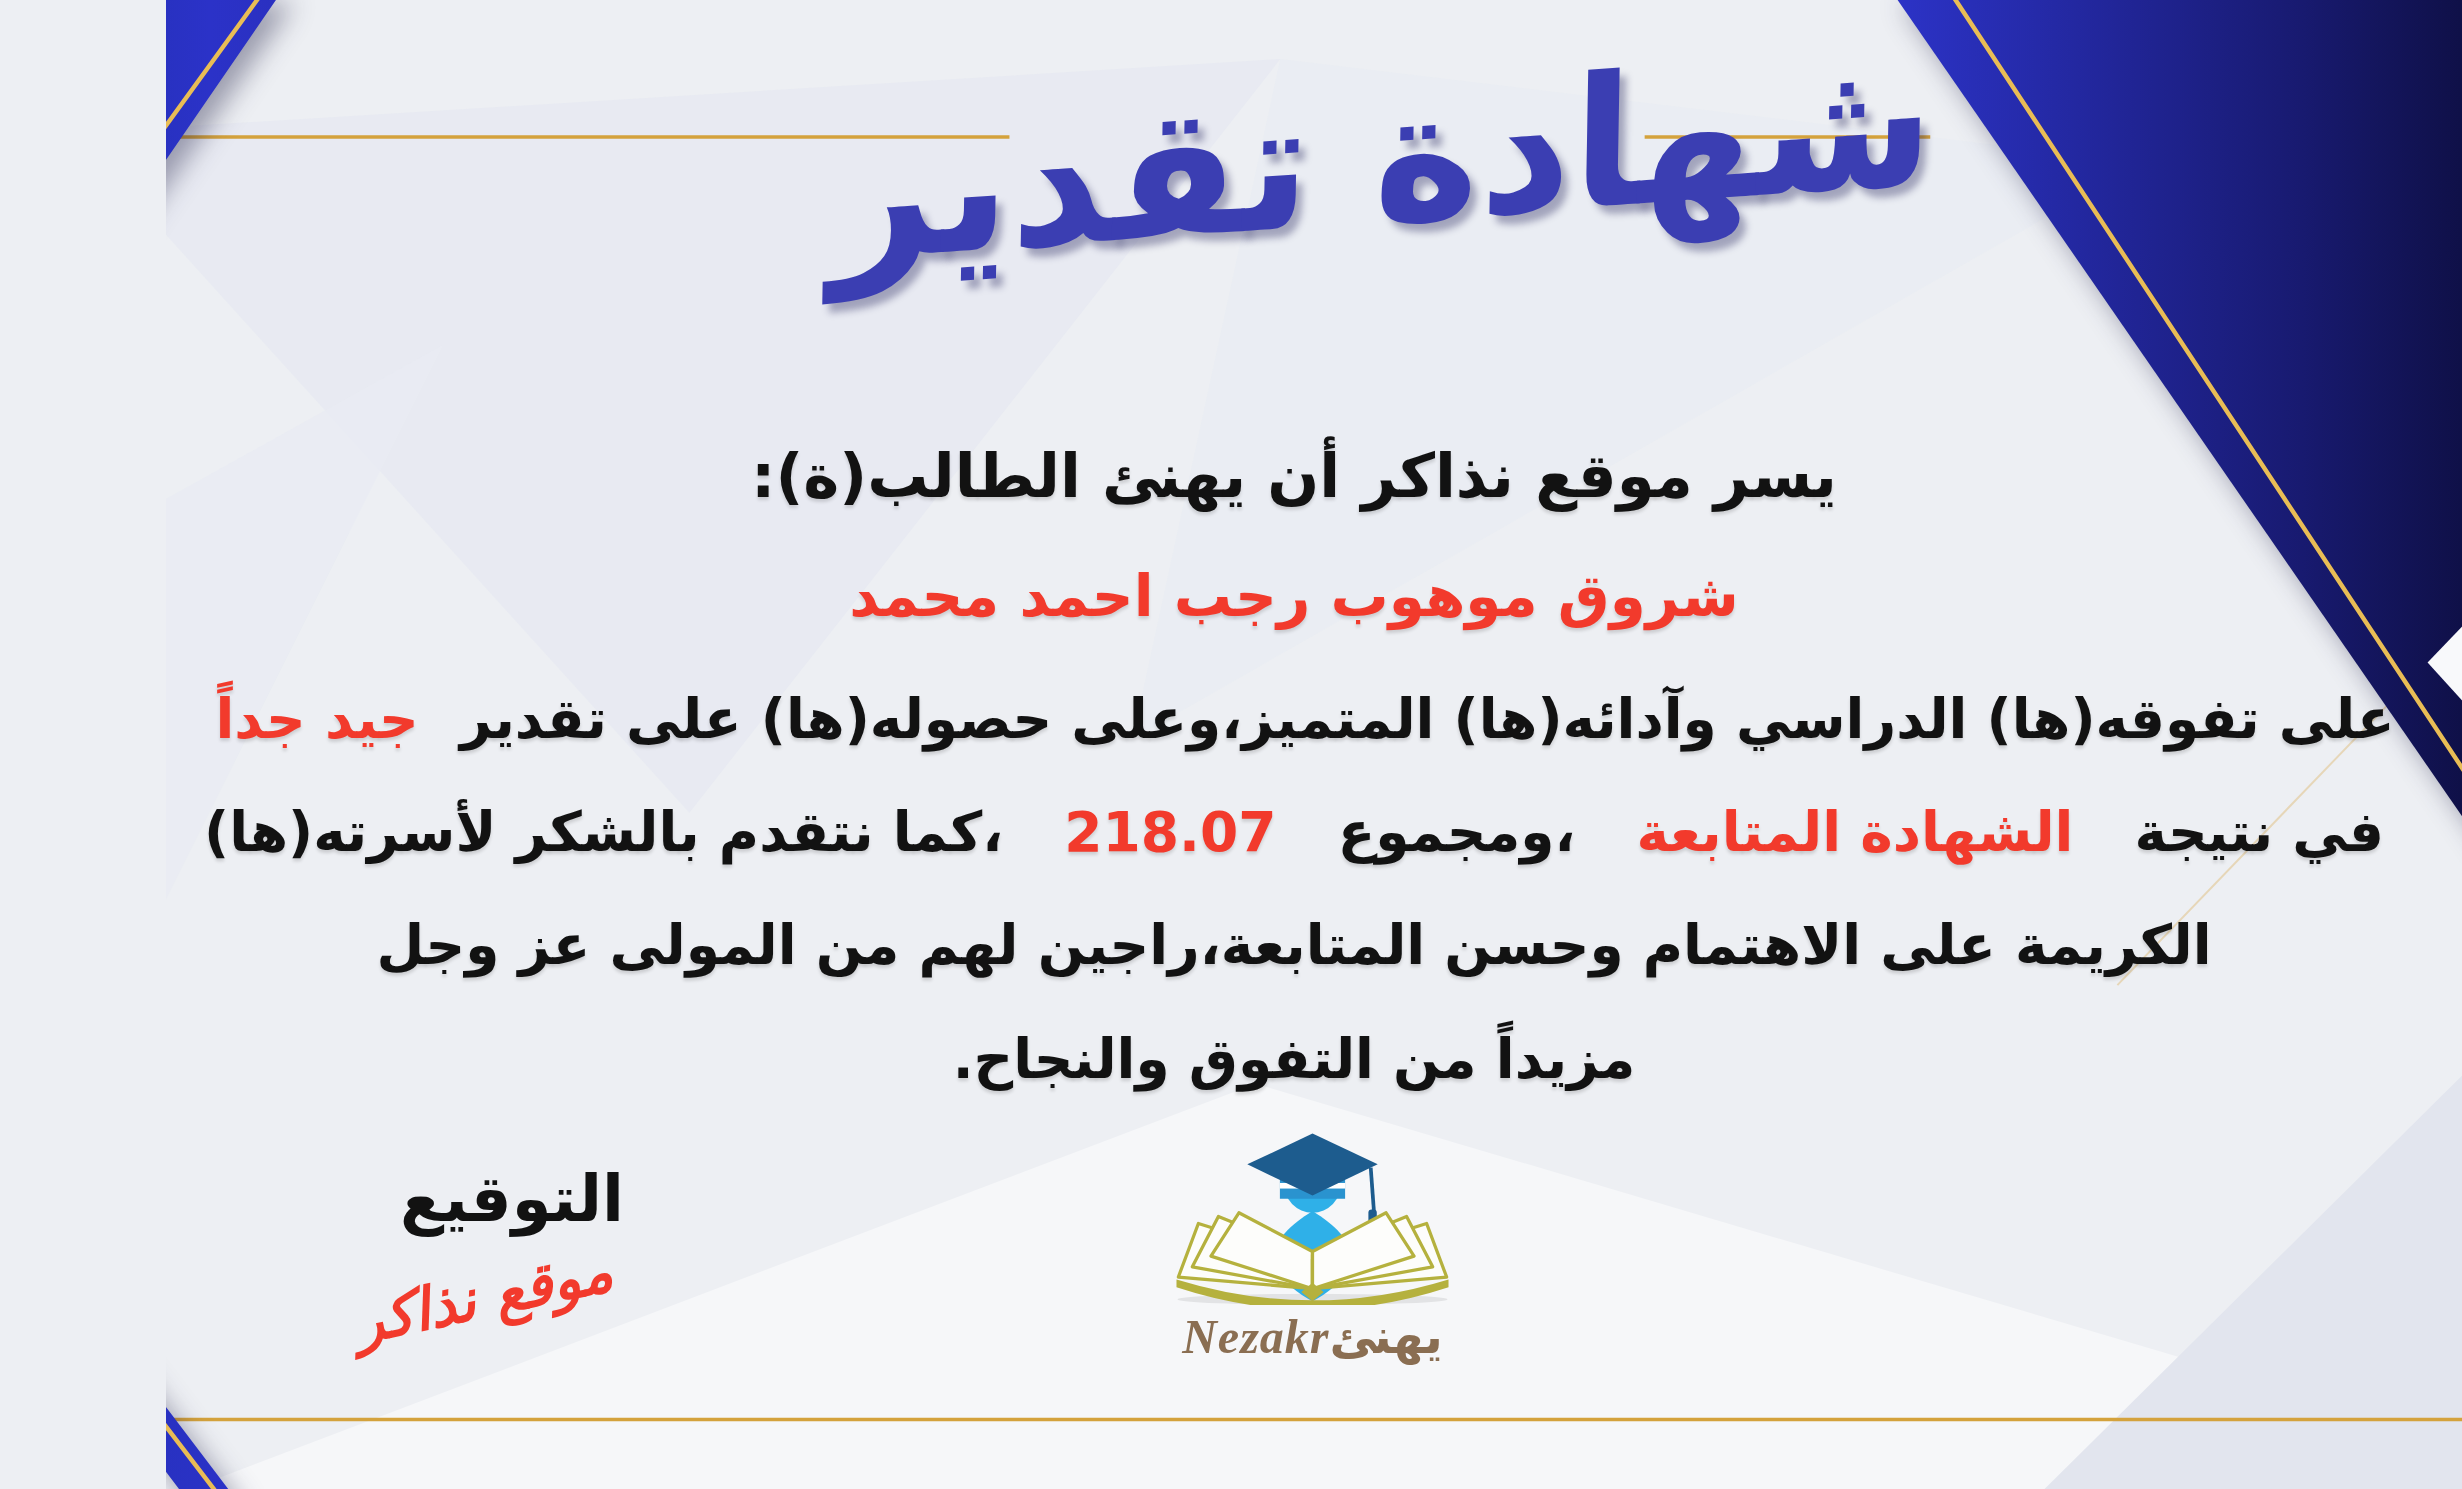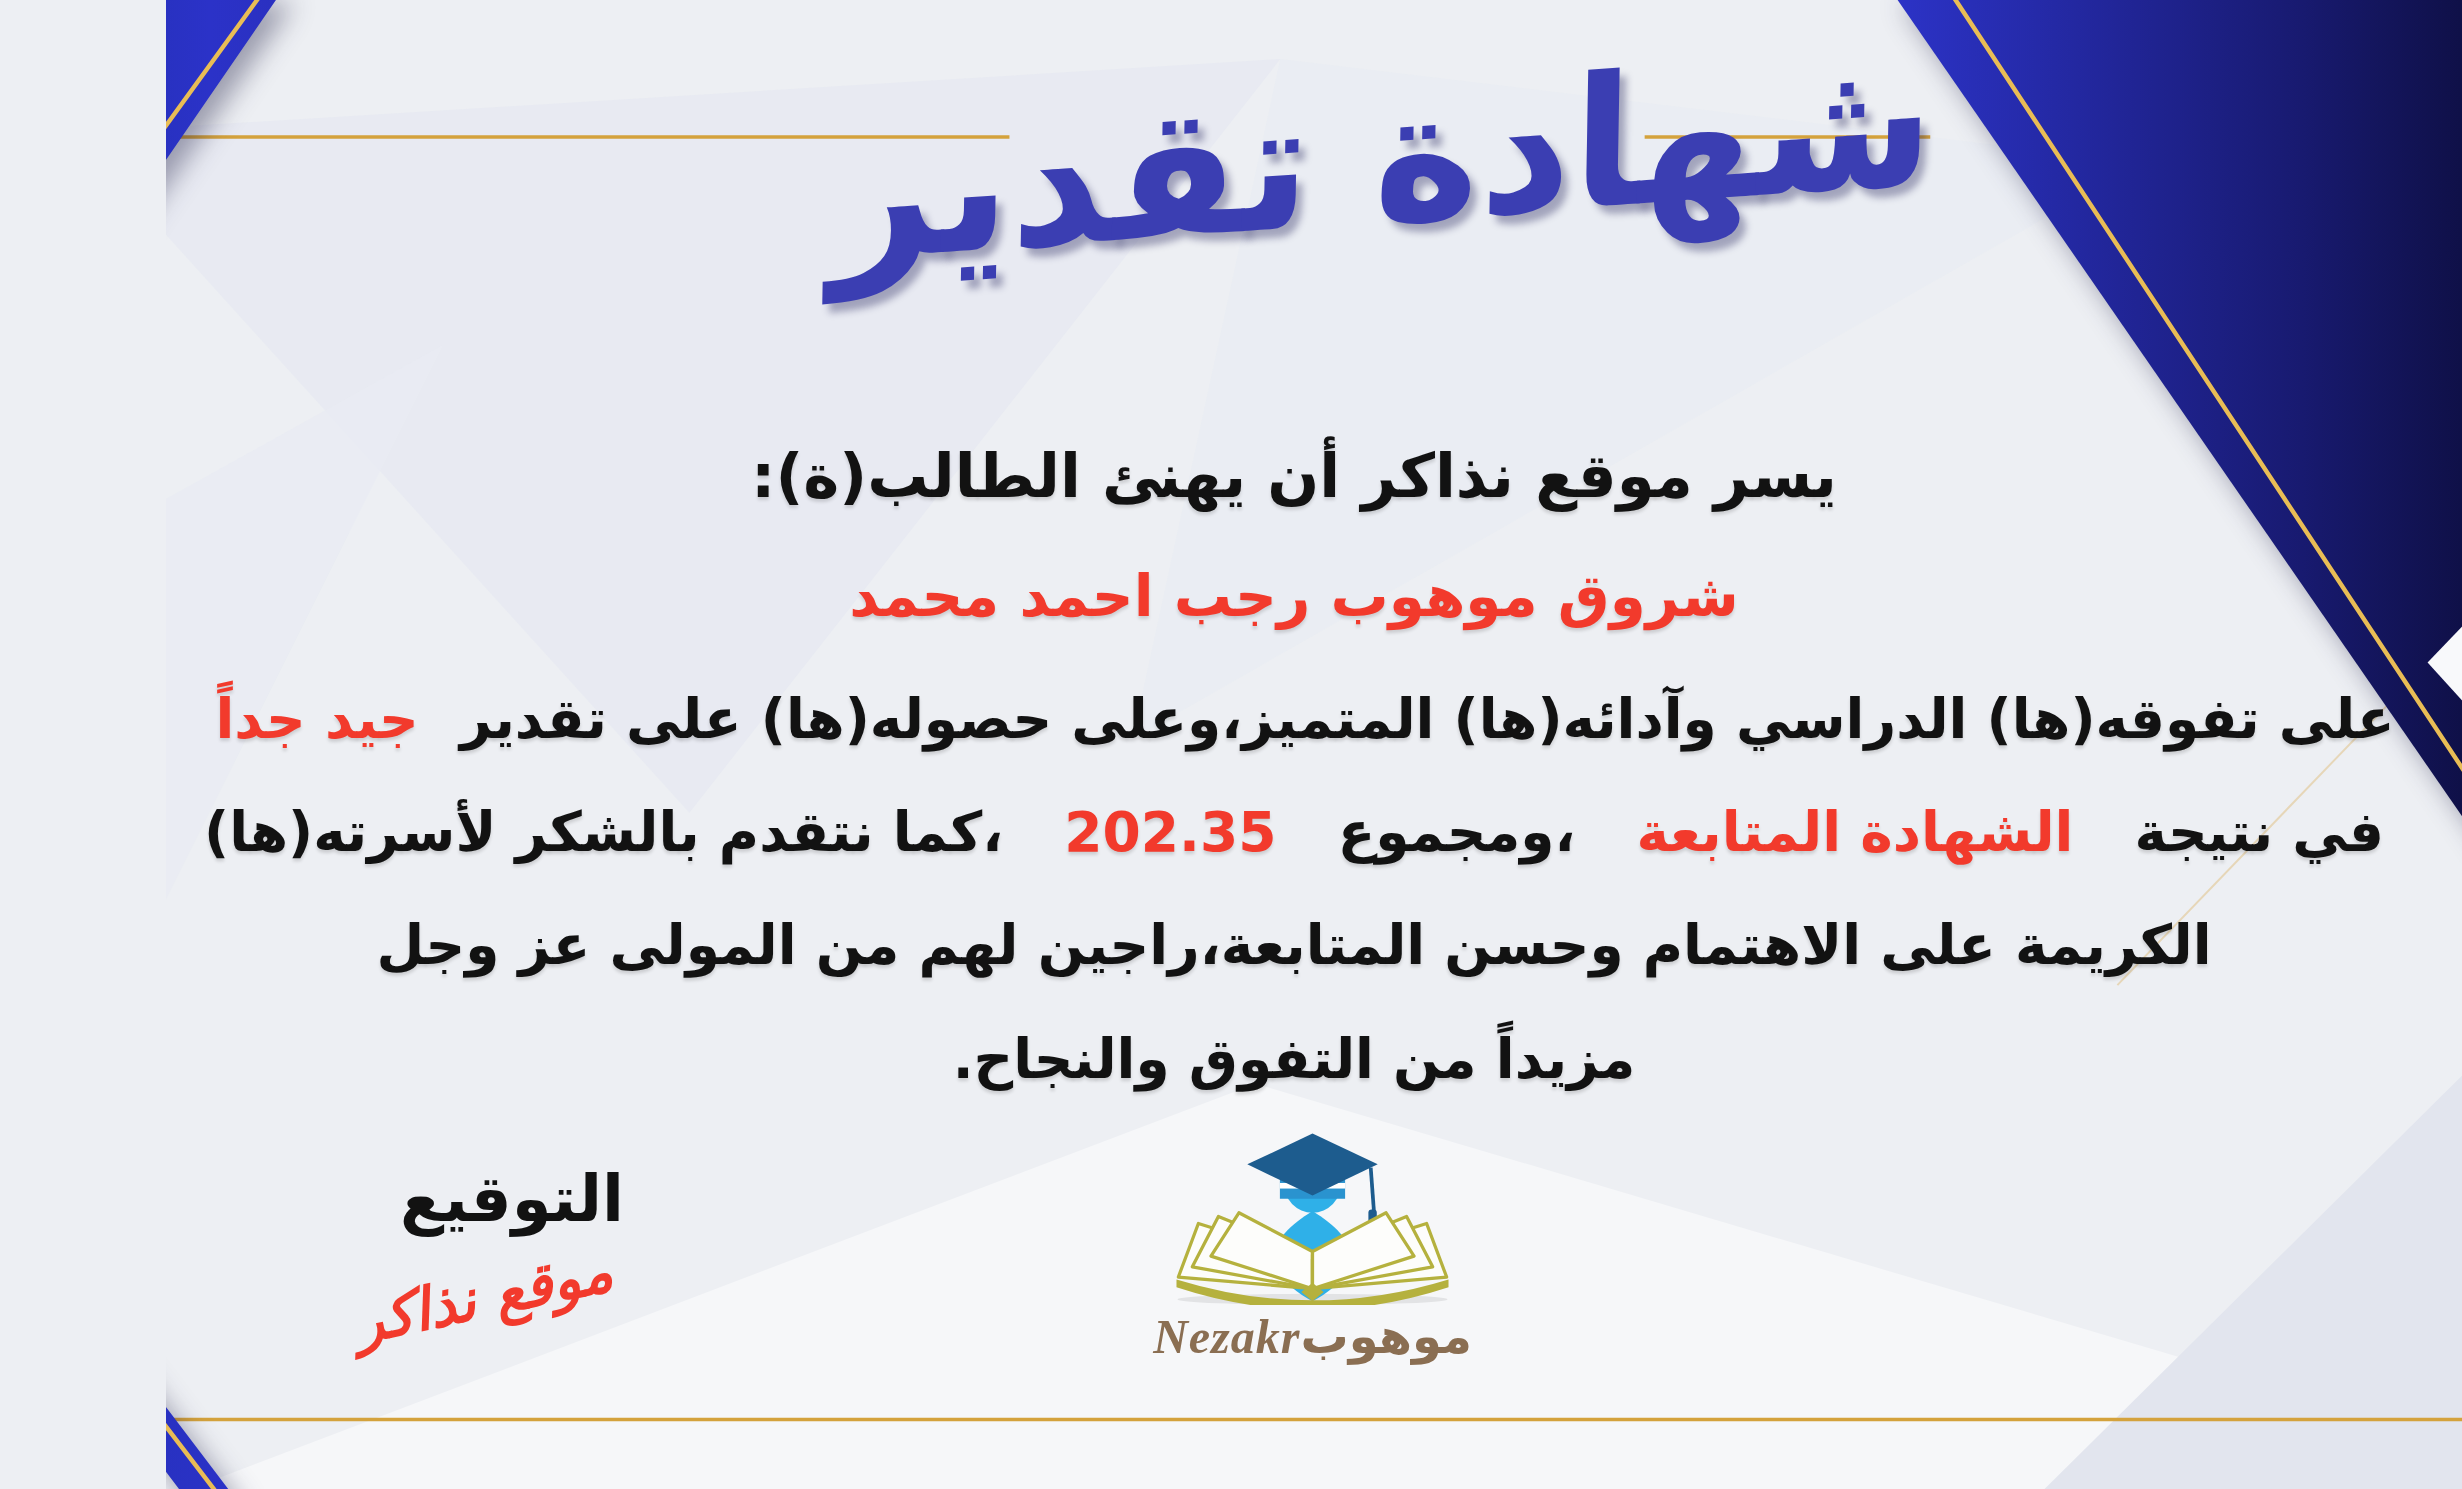--- a/index.html
+++ b/index.html
@@ -125,21 +125,21 @@
     <div class="line intro">يسر موقع نذاكر أن يهنئ الطالب(ة):</div>
     <div class="line student">شروق موهوب رجب احمد محمد</div>
     <div class="line">
       <span>على تفوقه(ها) الدراسي وآدائه(ها) المتميز،وعلى حصوله(ها) على تقدير</span>
       <span class="red gap-s">جيد جداً</span>
     </div>
     <div class="line">
       <span>في نتيجة</span>
       <span class="red gap-m">الشهادة المتابعة</span>
       <span>،ومجموع</span>
-      <span class="red gap-m">202.35</span>
+      <span class="red gap-m">218.07</span>
       <span>،كما نتقدم بالشكر لأسرته(ها)</span>
     </div>
     <div class="line">الكريمة على الاهتمام وحسن المتابعة،راجين لهم من المولى عز وجل</div>
     <div class="line">مزيداً من التفوق والنجاح.</div>
   </div>
 
   <div class="sig-label">التوقيع</div>
   <div class="sig-script">موقع نذاكر</div>
 
   <div class="logo">
@@ -160,18 +160,18 @@
         <path d="M380 345 L122 298 L178 190 L380 272 Z"></path>
         <path d="M380 345 L162 275 L222 182 L380 265 Z"></path>
         <path d="M380 345 L668 320 L625 205 L380 282 Z"></path>
         <path d="M380 345 L638 298 L582 190 L380 272 Z"></path>
         <path d="M380 345 L598 275 L538 182 L380 265 Z"></path>
       </g>
       <path d="M88 325 Q380 415 672 325 L672 342 Q380 438 88 342 Z" fill="#b5b13e"></path>
       <path d="M380 332 L404 352 L380 372 L356 352 Z" fill="#b5b13e"></path>
     </svg>
     <div class="logo-text">
-      <span>موهوب</span><span class="latin">Nezakr</span>
+      <span>يهنئ</span><span class="latin">Nezakr</span>
     </div>
   </div>
 
 </div>
 
 
 </body></html>

